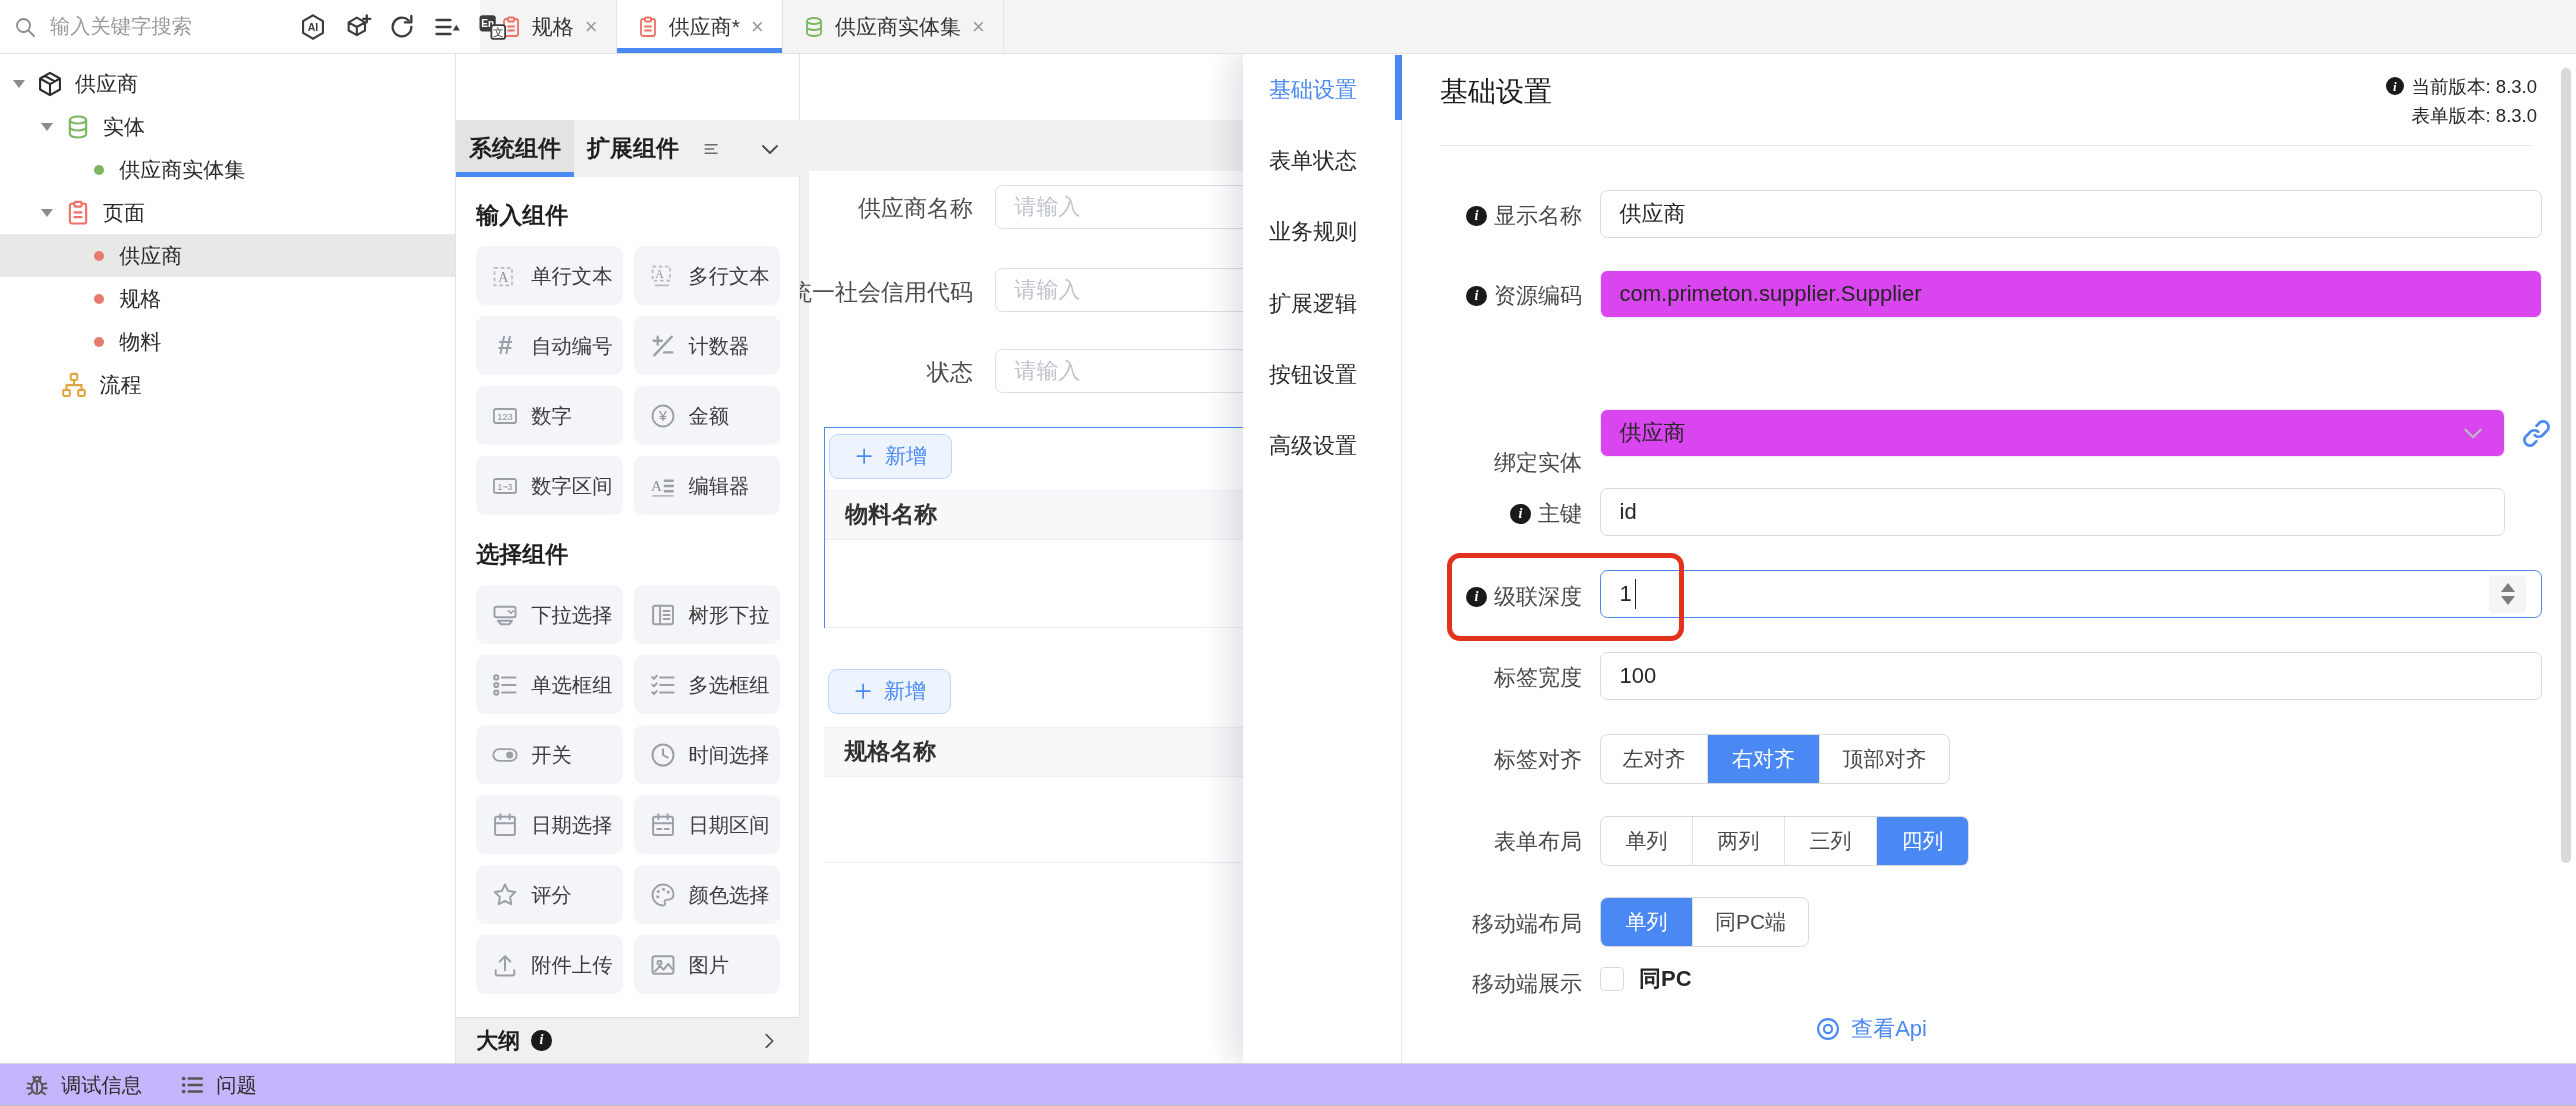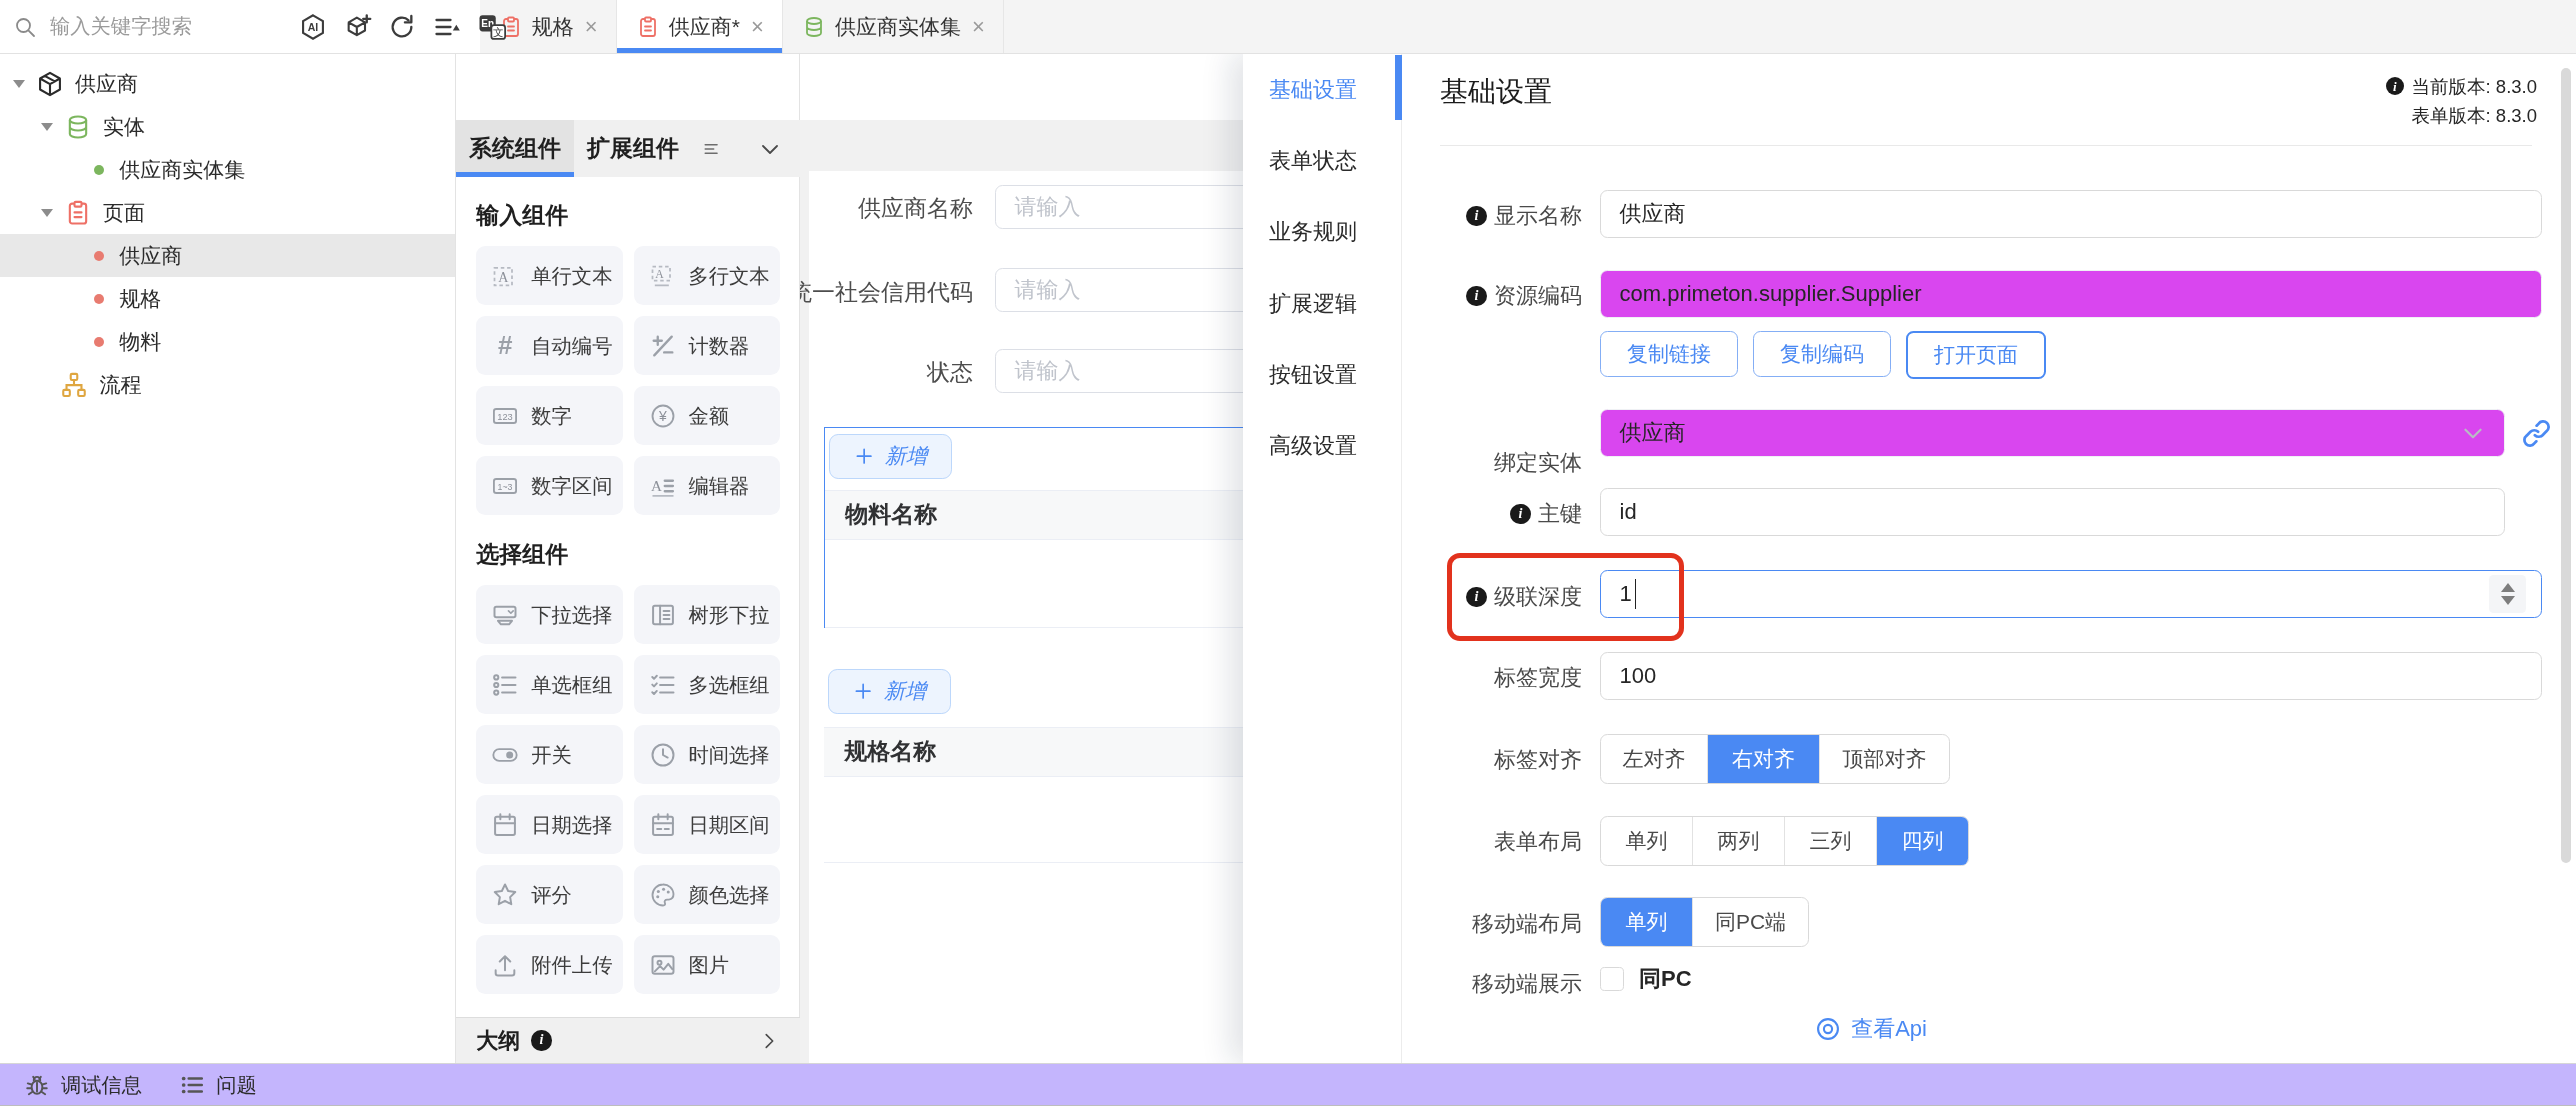--- a/index.html
+++ b/index.html
@@ -52,21 +52,21 @@
   #outline{position:absolute;left:0;bottom:0;width:344px;height:46px;background:#f0f0f0;border-top:0.9px solid #ddd;display:flex;align-items:center;padding:0 20.3px;box-sizing:border-box;gap:11px;}
   #outline .olabel{font-size:22px;font-weight:700;color:#1f1f1f;}
   .info-dot{width:20.3px;height:20.3px;border-radius:50%;background:#1a1a1a;color:#fff;font-size:14px;font-style:italic;font-weight:700;display:inline-flex;align-items:center;justify-content:center;font-family:"Liberation Serif","DejaVu Serif",serif;flex:none;}
 
   
   #canvas{left:800px;top:53px;width:1776px;height:1010px;background:#fff;z-index:5;}
   #canvas .band{position:absolute;left:0;top:67px;width:100%;height:51px;background:#f1f1f1;}
   #canvas .gutter{position:absolute;left:0;top:118px;bottom:0;width:9.2px;background:#f1f1f1;}
   .cfield-label{position:absolute;width:240px;text-align:right;font-size:23px;color:#4d4d4d;white-space:nowrap;overflow:hidden;}
   .cinput{position:absolute;left:195px;width:795px;height:44px;border:0.9px solid #dcdfe6;border-radius:7.4px;background:#fff;display:flex;align-items:center;padding-left:18.5px;box-sizing:border-box;font-size:22px;color:#c0c4cc;}
-  .addbtn{display:inline-flex;align-items:center;gap:11px;height:43px;padding:0 24px;background:#edf4fe;border:0.9px solid #bcd7fb;border-radius:9.2px;color:#4a89f3;font-size:21px;font-style:italic;}
+  .addbtn{display:inline-flex;align-items:center;gap:11px;height:43px;padding:0 24px;background:#edf4fe;border:0.9px solid #bcd7fb;border-radius:9.2px;color:#4a89f3;font-size:21px;}
   .thead{height:48px;background:#f7f8f9;border-top:0.9px solid #ebeef5;border-bottom:0.9px solid #ebeef5;display:flex;align-items:center;font-size:23px;font-weight:700;color:#303133;}
 
   
   #drawer{left:1243px;top:53px;width:1333px;height:1010px;background:#fff;z-index:20;box-shadow:-13px 0 28px rgba(20,35,60,.12);}
   #dnav{position:absolute;left:0;top:0;width:159px;height:100%;border-right:0.9px solid #ececec;box-sizing:border-box;background:#fff;}
   .dnav-item{position:absolute;left:26px;font-size:22px;color:#2b2b2b;white-space:nowrap;}
   .dnav-item.active{color:#4a89f3;}
   #dnav .active-bar{position:absolute;right:-0.9px;top:1.8px;width:6.5px;height:65px;background:#4a89f3;}
   #dcontent{position:absolute;left:164px;top:0;right:0;bottom:0;}
   #dtitle{position:absolute;left:33px;top:20.3px;font-size:28px;font-weight:500;color:#1c1c1c;}
@@ -567,31 +567,20 @@
     </div>
 
     <div class="drow-label" style="top:228px;">
       <span class="info-dot">i</span>
       <span>资源编码</span>
     </div>
     <div class="dinput gray" style="top:217px;">
       <span>com.primeton.supplier.Supplier</span>
     </div>
 
-    <div class="abs" style="left:193px;top:278px;display:flex;">
-      <div class="linkbtn">
-          <span>复制链接</span>
-        </div>
-      <div class="linkbtn">
-          <span>复制编码</span>
-        </div>
-      <div class="linkbtn strong">
-          <span>打开页面</span>
-        </div>
-    </div>
 
     <div class="drow-label" style="top:367px;margin-top:28px;">
       <span>绑定实体</span>
     </div>
     <div class="dinput gray narrow" style="top:356px;">
       <span>供应商</span>
       <span class="ic" style="margin-left:auto;margin-right:18.5px;">
         <svg width="26" height="26" viewBox="0 0 24 24" class="stroke" style="stroke:#b8bcc4;stroke-width:2">
             <path d="M5 9l7 7 7-7"></path>
           </svg>

